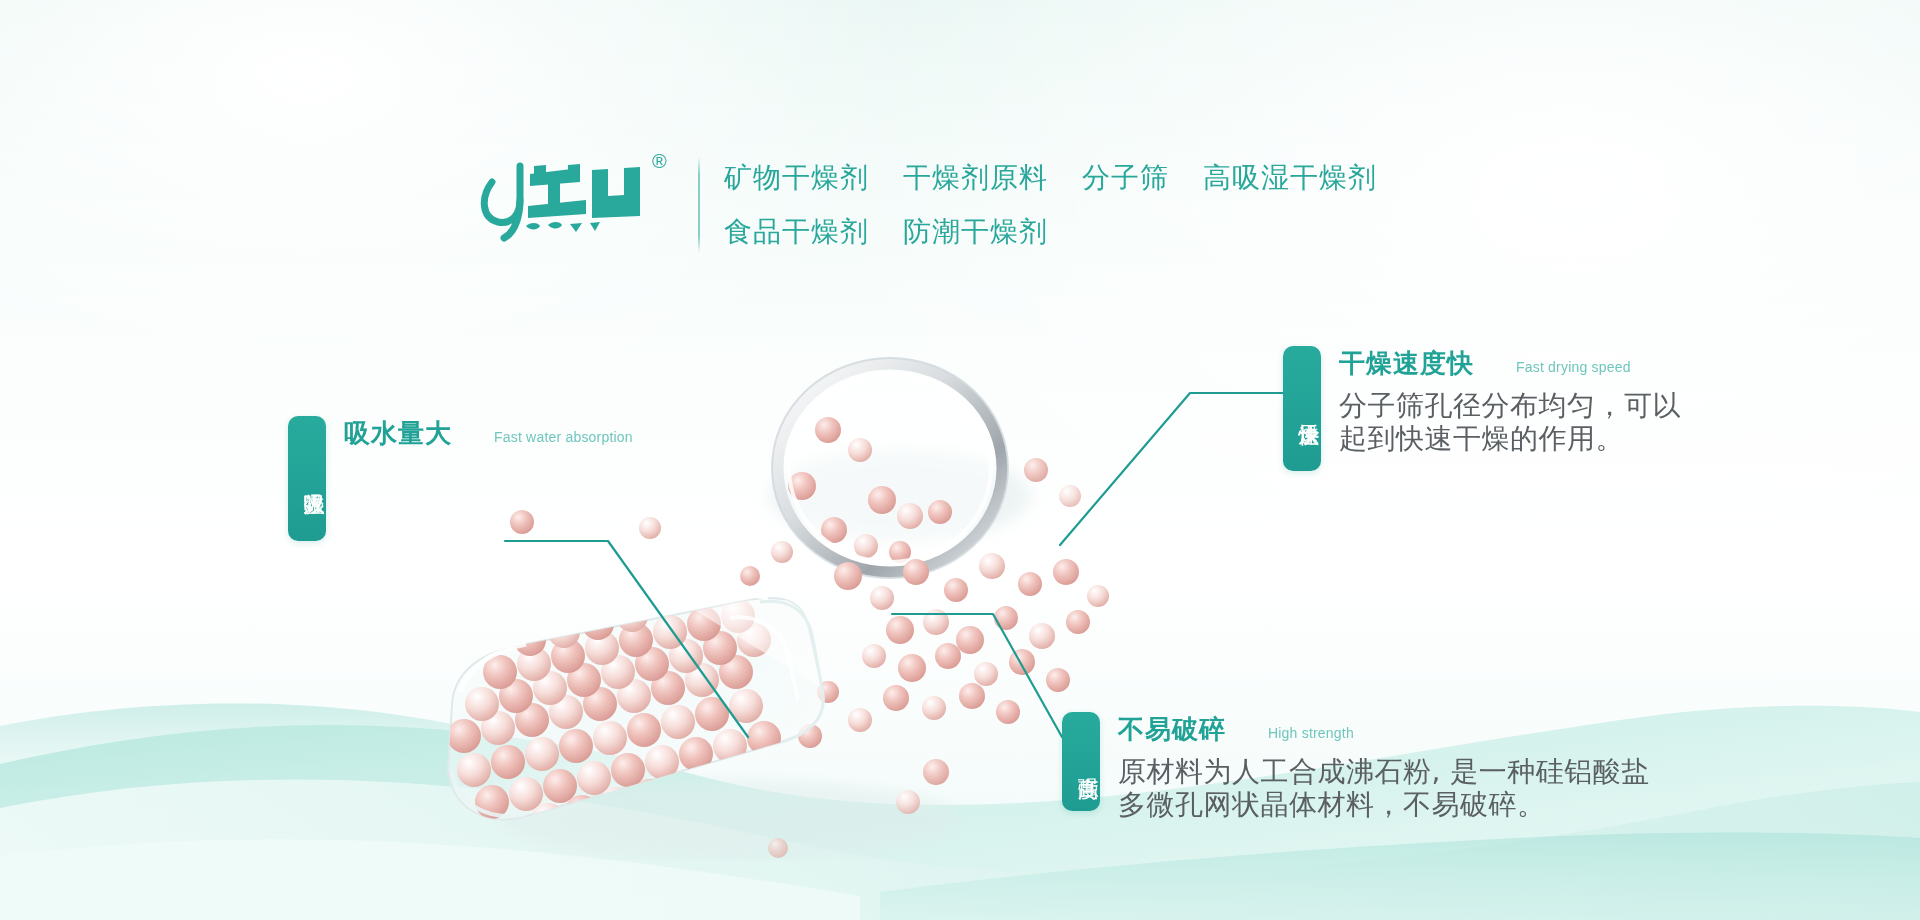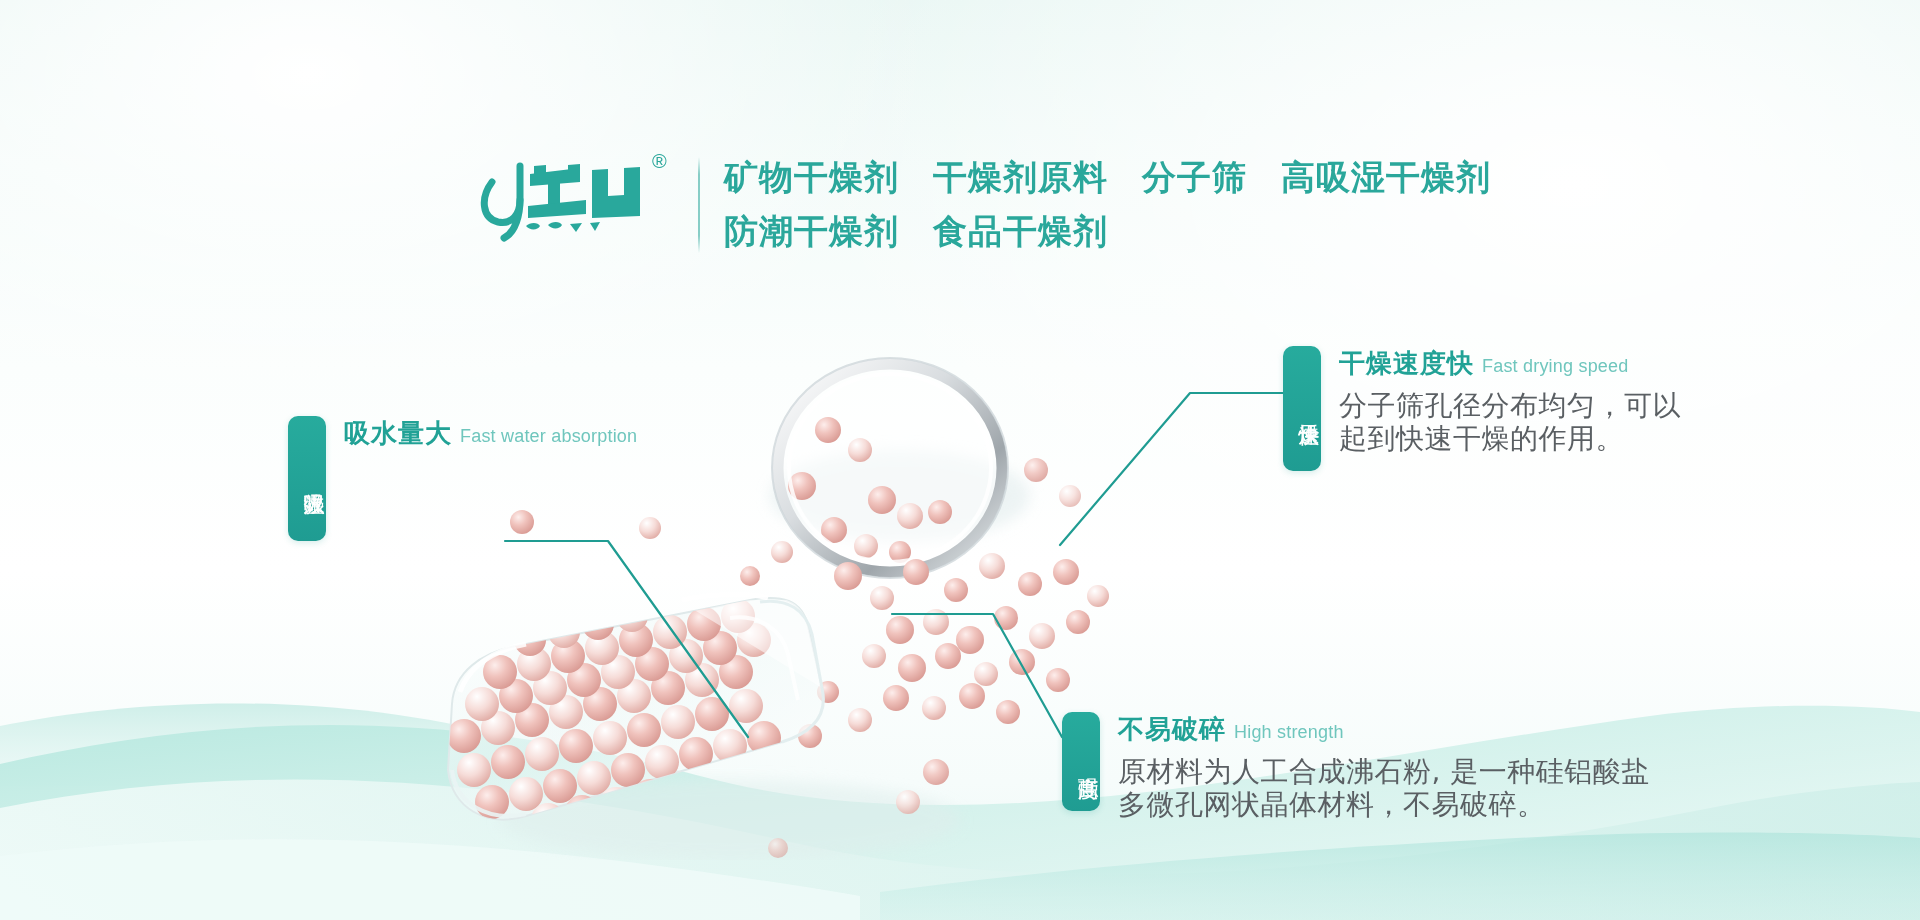--- a/index.html
+++ b/index.html
@@ -17,40 +17,40 @@
   
   .waves{position:absolute;left:0;bottom:0;width:1920px;height:260px;pointer-events:none;}
   
   .header{position:absolute;left:0;top:0;width:1920px;height:250px;}
   .logo{position:absolute;left:468px;top:148px;width:200px;height:100px;}
   .logo-reg{position:absolute;left:652px;top:150px;font-size:20px;color:#2aa79b;}
   .nav{position:absolute;left:724px;top:151px;width:1000px;}
   .nav .divider{position:absolute;left:-26px;top:6px;width:2px;height:96px;
     background:linear-gradient(180deg,rgba(42,167,155,.0),rgba(42,167,155,.55) 18%,rgba(42,167,155,.55) 82%,rgba(42,167,155,0));}
   .nav-row{display:flex;align-items:center;white-space:nowrap;height:54px;}
-  .nav-item{font-size:34px;color:#2aa79b;letter-spacing:1px;margin-right:34px;
-    font-family:"DejaVu Sans","Liberation Sans",sans-serif;font-weight:700;cursor:pointer;}
+  .nav-item{font-size:28px;color:#2aa79b;letter-spacing:1px;margin-right:34px;
+    font-family:"DejaVu Sans","Liberation Sans",sans-serif;font-weight:400;cursor:pointer;}
   .nav-item:last-child{margin-right:0;}
   
   .photo{position:absolute;left:430px;top:300px;width:700px;height:560px;}
   
   .lines{position:absolute;left:0;top:0;width:1920px;height:920px;pointer-events:none;}
   
   .callout{position:absolute;display:flex;align-items:flex-start;}
   .badge{flex:0 0 auto;width:38px;border-radius:10px;
     background:linear-gradient(180deg,#27ab9d 0%,#1f9c92 100%);
     color:#ffffff;font-size:21px;line-height:25px;letter-spacing:0px;
     padding:10px 0 11px 0;text-align:center;writing-mode:vertical-rl;
     font-family:"DejaVu Sans","Liberation Sans",sans-serif;
     box-shadow:0 2px 6px rgba(31,156,146,.18);}
   .ctext{margin-left:18px;}
-  .ctitle-row{display:flex;align-items:baseline;white-space:nowrap;}
+  .ctitle-row{display:flex;align-items:baseline;white-space:nowrap;gap:34px;}
   .ctitle{font-size:26px;font-weight:bold;color:#21a296;letter-spacing:1px;
     font-family:"DejaVu Sans","Liberation Sans",sans-serif;}
-  .csub{font-size:18px;color:#6fc6bd;margin-left:8px;letter-spacing:.2px;
+  .csub{font-size:14px;color:#6fc6bd;margin-left:8px;letter-spacing:.2px;
     font-family:"Liberation Sans",sans-serif;}
   .cbody{margin-top:8px;font-size:28px;line-height:33px;color:#5a5f63;letter-spacing:.5px;
     font-family:"DejaVu Sans","Liberation Sans",sans-serif;white-space:pre-line;}
   
   #callout-absorption{left:288px;top:416px;justify-content:center;}
   #callout-absorption .badge{height:104px;}
   #callout-speed{left:1283px;top:346px;}
   #callout-speed .badge{height:104px;}
   #callout-strength{left:1062px;top:712px;}
   #callout-strength .badge{height:78px;}
@@ -115,22 +115,22 @@
 
     <div class="nav">
       <span class="divider"></span>
       <div class="nav-row">
         <span class="nav-item">矿物干燥剂</span>
         <span class="nav-item">干燥剂原料</span>
         <span class="nav-item">分子筛</span>
         <span class="nav-item">高吸湿干燥剂</span>
       </div>
       <div class="nav-row">
+        <span class="nav-item">食品干燥剂</span>
         <span class="nav-item">防潮干燥剂</span>
-        <span class="nav-item">食品干燥剂</span>
       </div>
     </div>
   </div>
 
   <svg class="photo" viewBox="0 0 700 560">
     <defs>
       <radialGradient id="bead" cx="35%" cy="30%" r="75%">
         <stop offset="0%" stop-color="#fdeeec"></stop>
         <stop offset="45%" stop-color="#f0c3bd"></stop>
         <stop offset="100%" stop-color="#d99a93"></stop>

